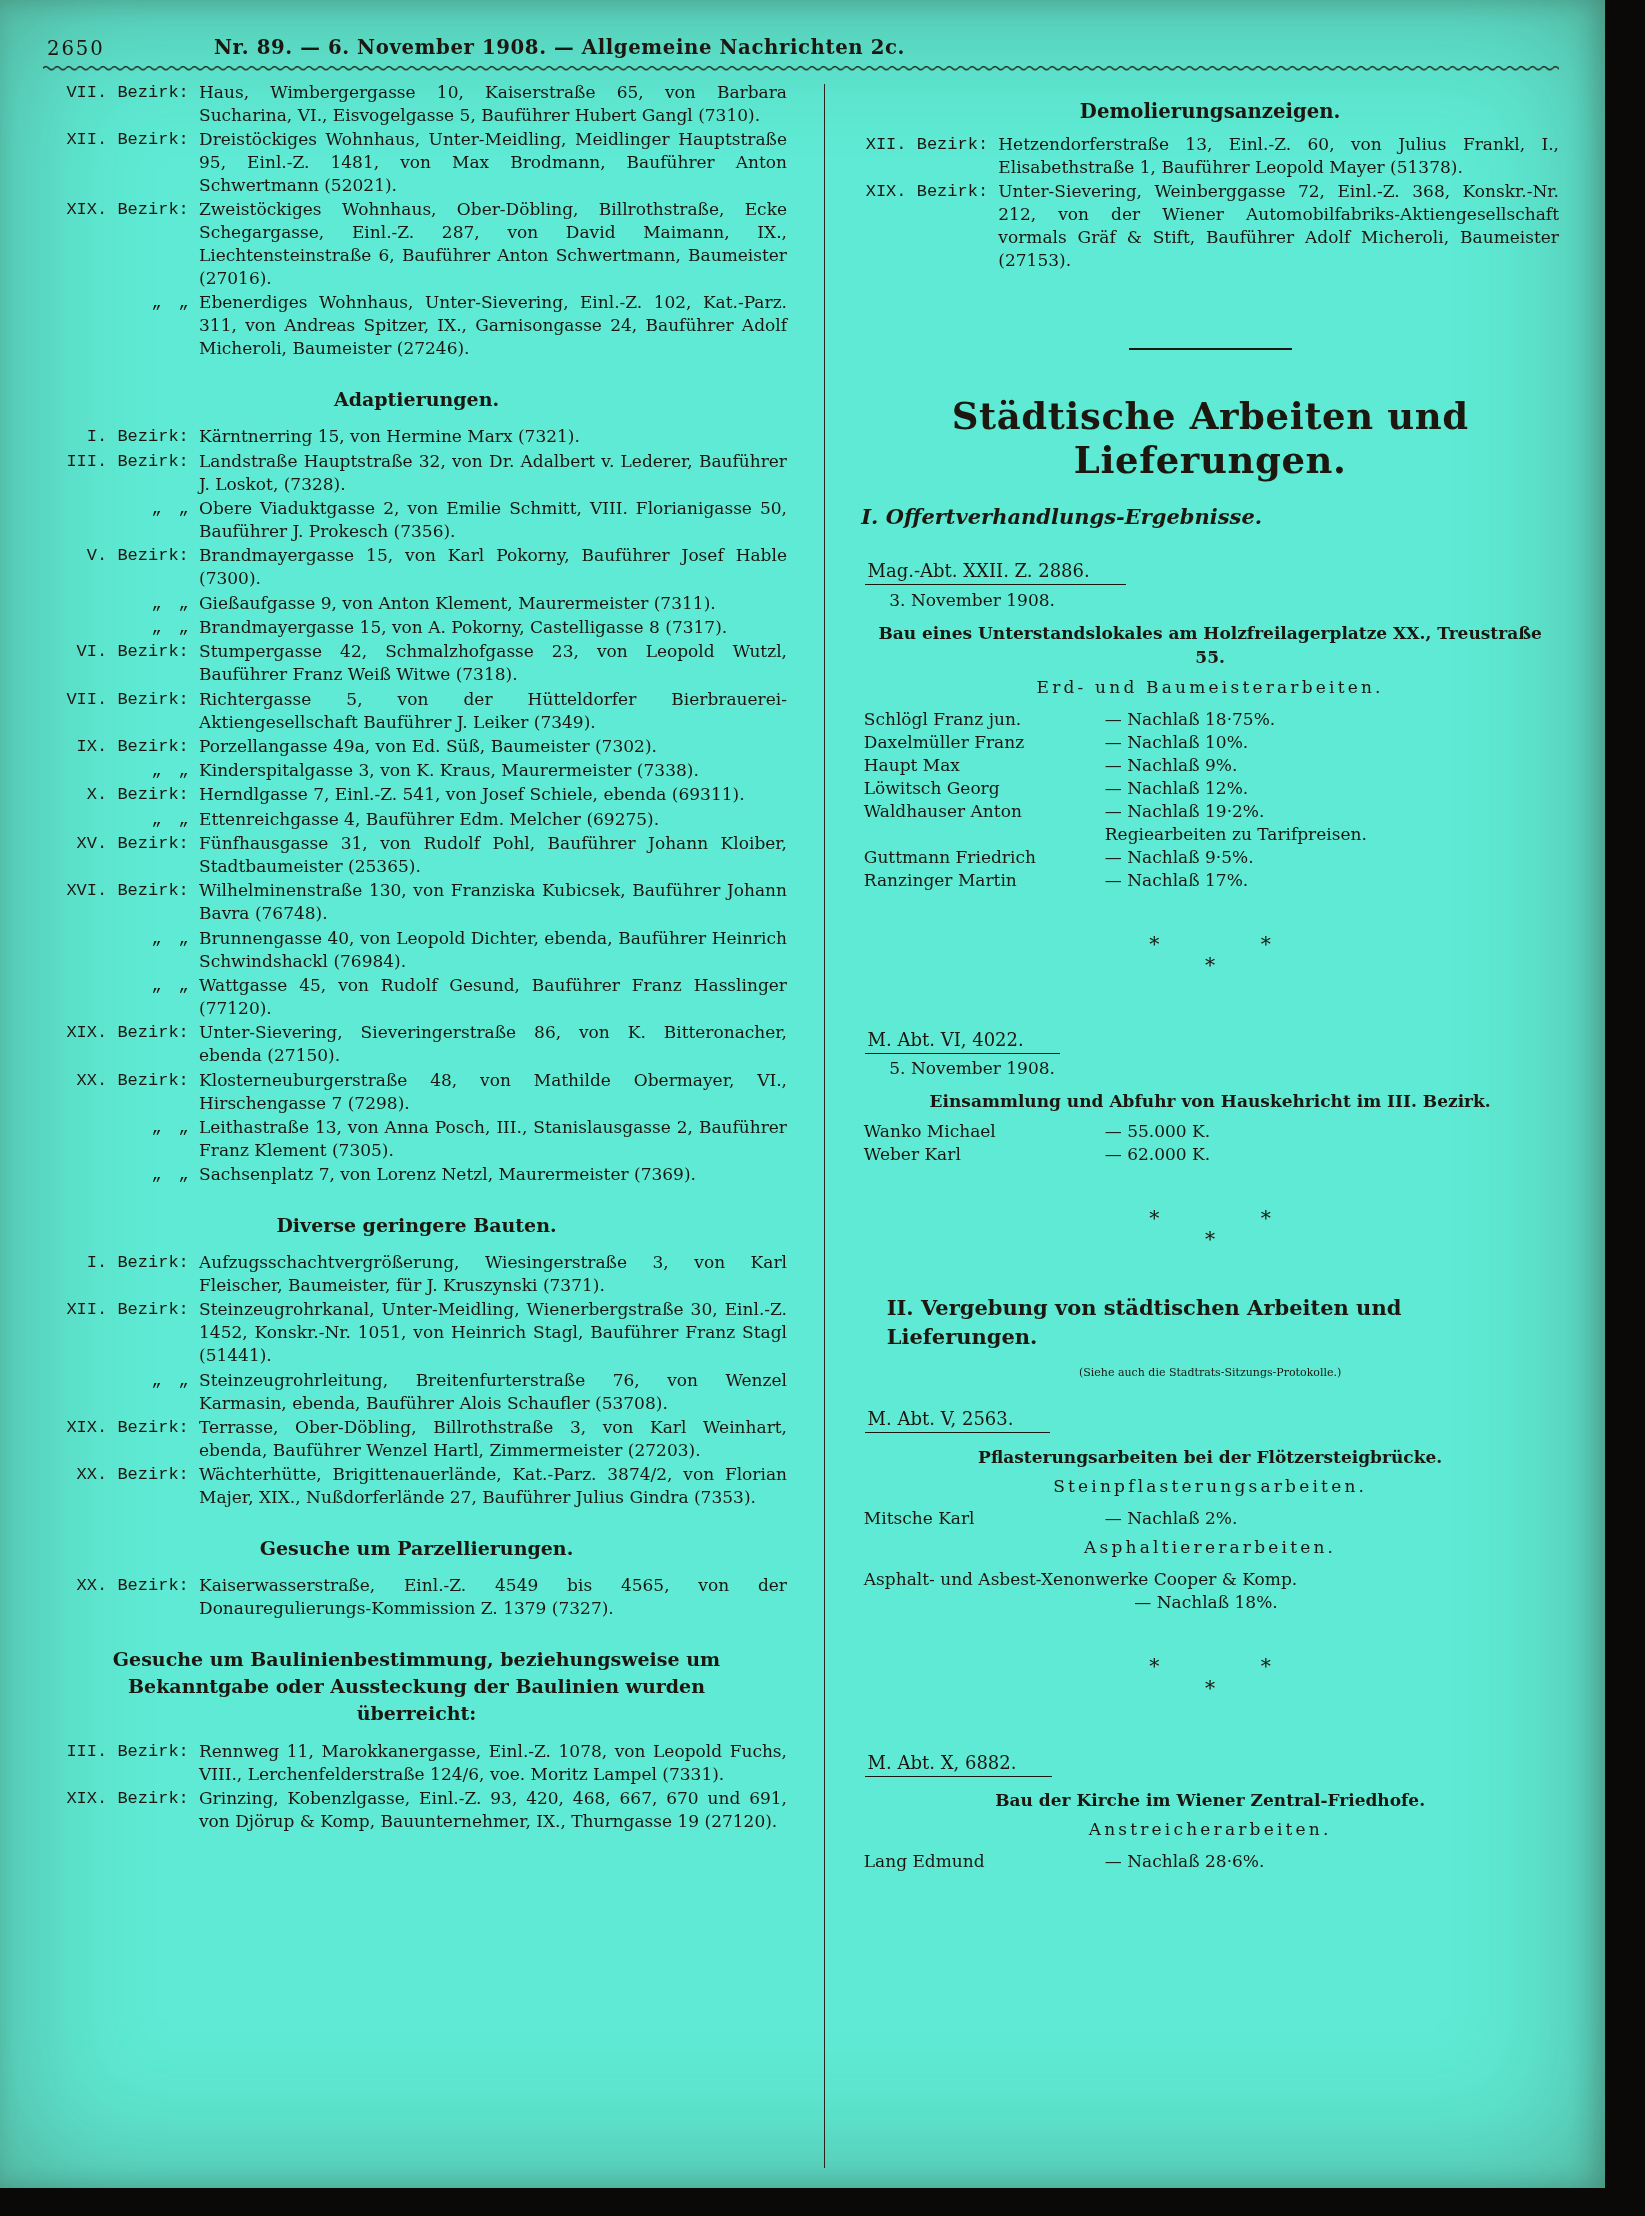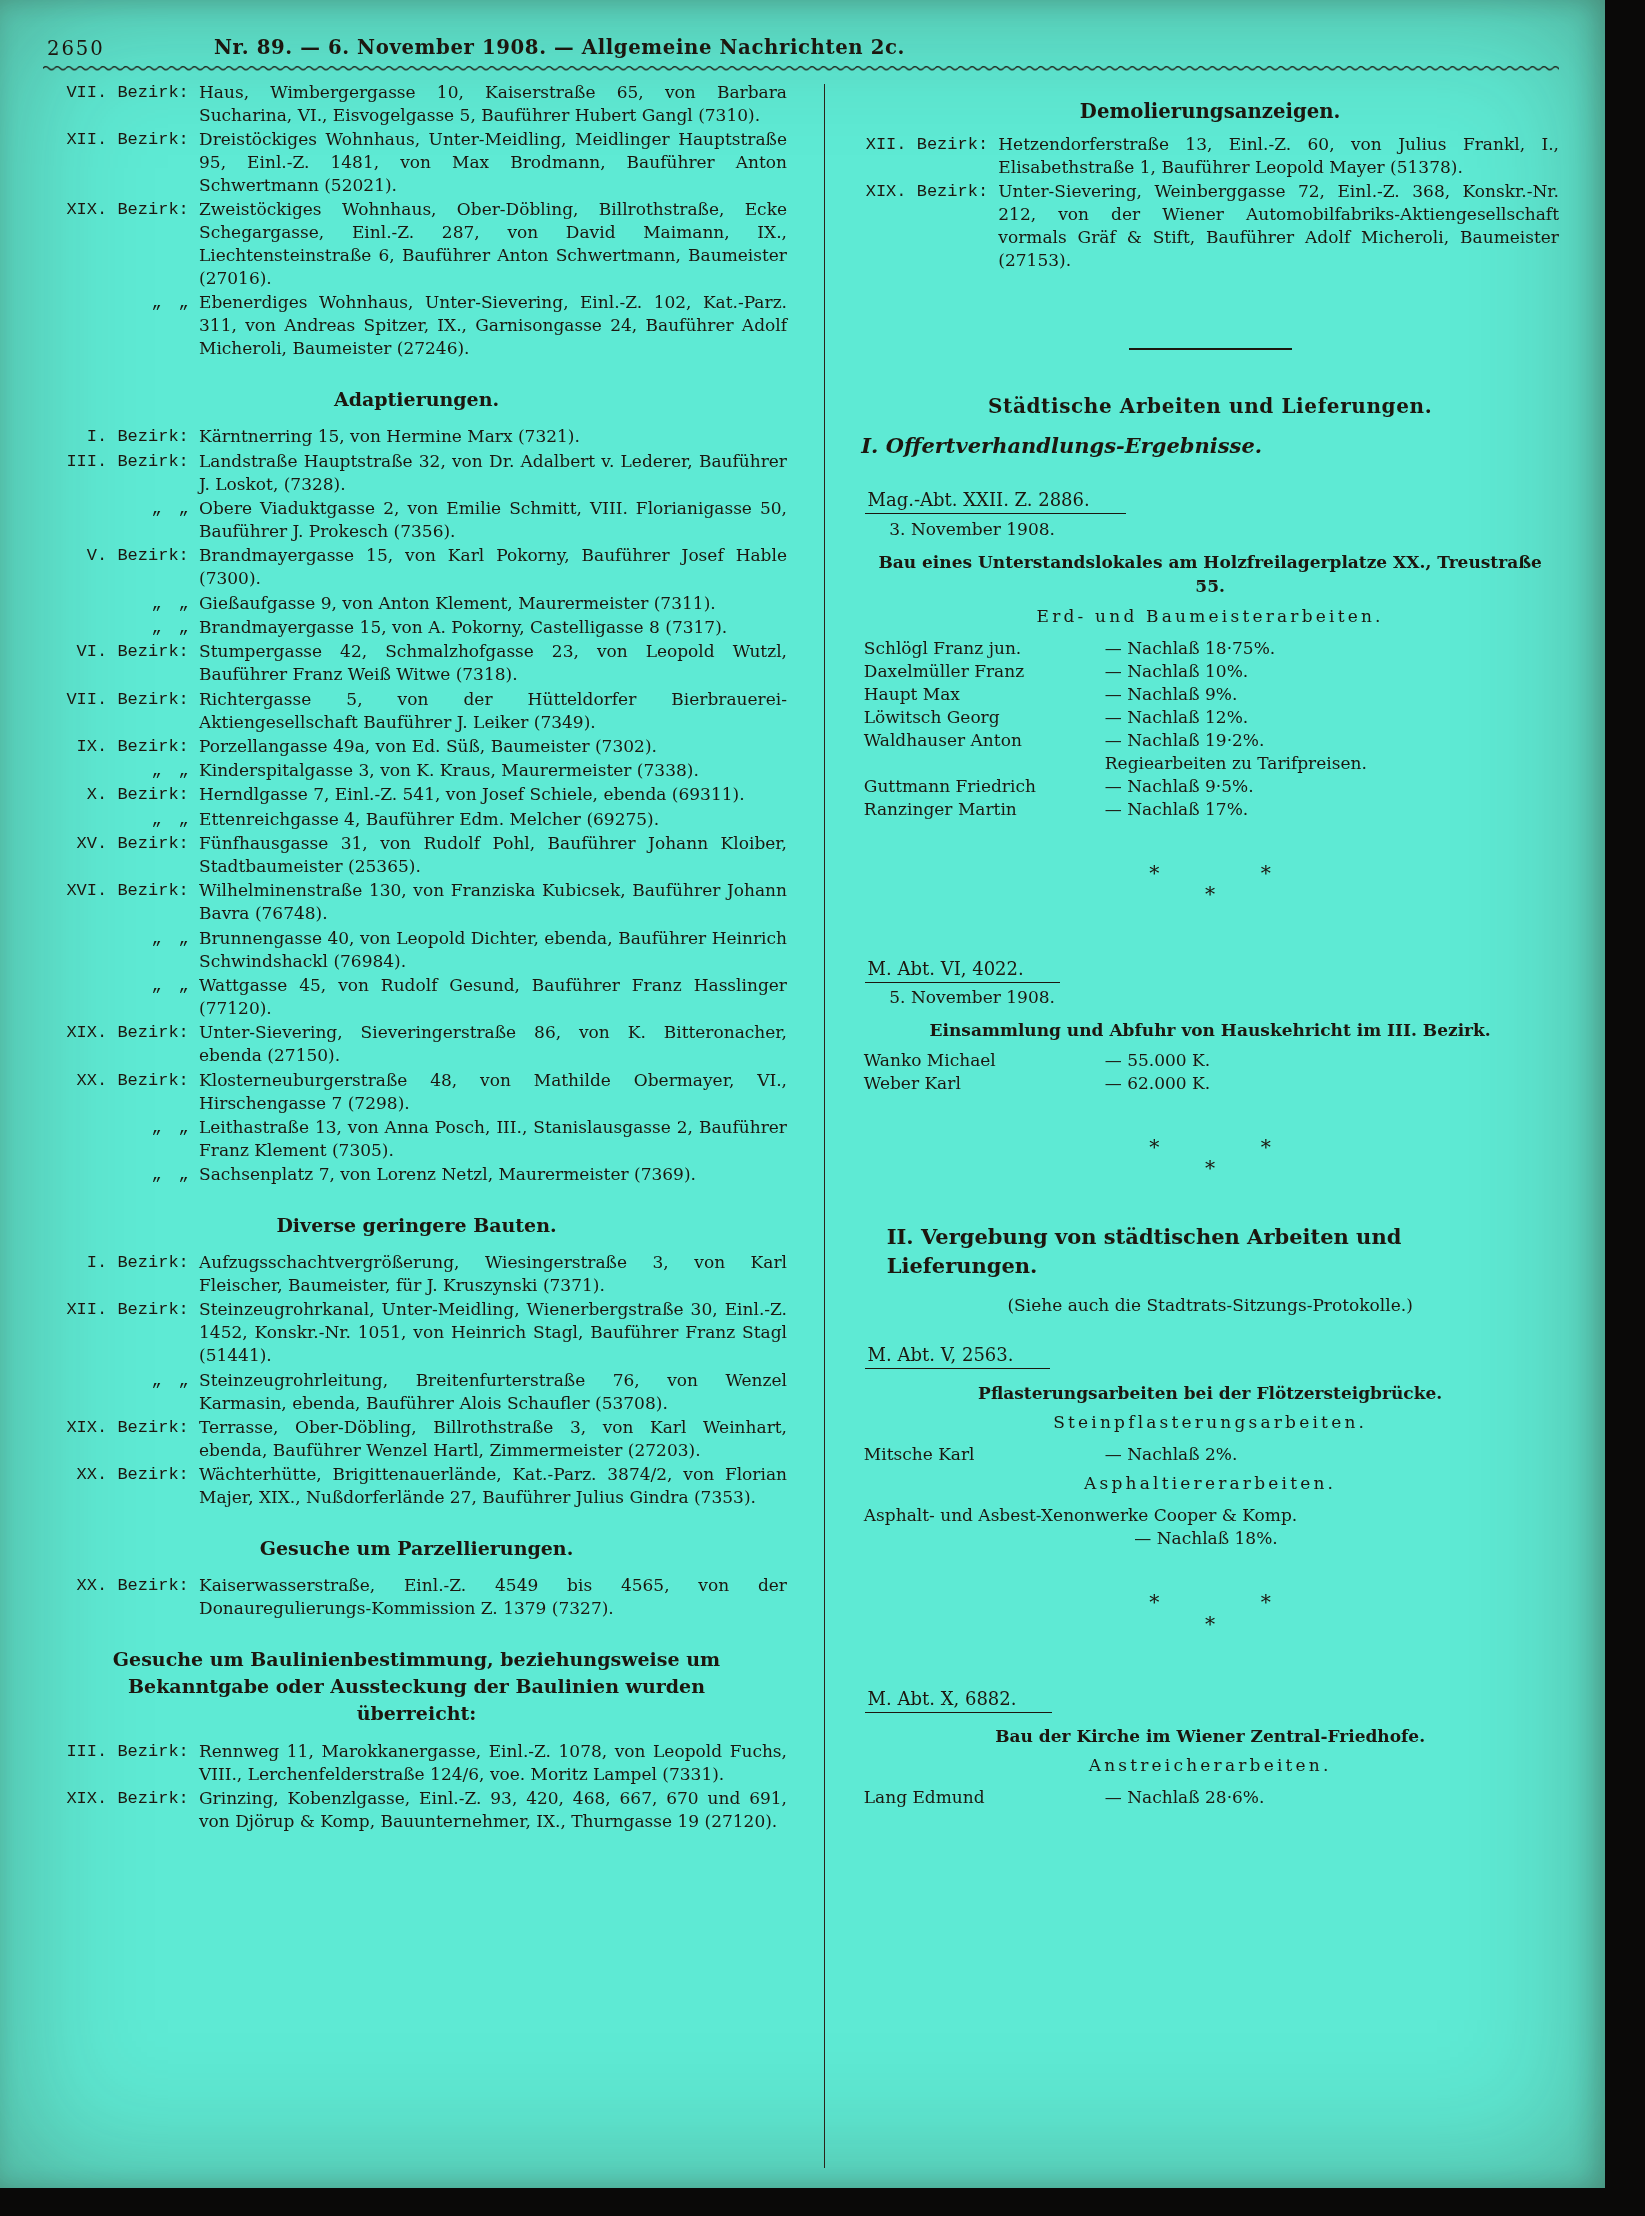--- a/index.html
+++ b/index.html
@@ -44,24 +44,24 @@
   .entry-text { flex:1; text-align:justify; }
 
   .section-heading {
     font-size:19px; font-weight:bold; text-align:center;
     margin:25.4px 19px 12.7px 19px; line-height:27px;
   }
 
   
   .demol-heading { font-size:19.7px; font-weight:bold; text-align:center; margin:19px 0 10.2px 0; }
   .short-rule { width:163px; height:1.9px; background:#1c170f; margin:76px auto 44px auto; }
-  .main-heading { font-size:20px; font-weight:bold; text-align:center; margin:0 0 15px 0; letter-spacing:0.6px; }
+  .main-heading { font-size:37px; font-weight:bold; text-align:center; margin:0 0 22px 0; letter-spacing:0.6px; }
   .sub-heading { font-size:21px; font-weight:bold; text-align:left; margin:0 0 21.6px 0;font-style:italic; }
   .section2-heading { font-size:21px; font-weight:bold; text-align:left; margin:38px 25.4px 15.3px 25.4px; line-height:29px; }
-  .paren-note { font-size:17px; text-align:center; margin:0 0 19px 0; }
+  .paren-note { font-size:11px; text-align:center; margin:0 0 19px 0; }
 
   .notice { font-size:17px; line-height:23px; margin-bottom:6.4px; }
   .notice-ref {
     display:inline-block; font-size:18px;
     border-bottom:1.3px solid #1c170f;
     padding:0 36px 1.9px 2.5px; margin:9px 0 2.5px 3.8px;
   }
   .notice-date { margin:1.3px 0 9px 28px; }
   .notice-title { font-weight:bold; text-align:center; margin:9px 0 6.4px 0; line-height:24px; }
   .letterspaced { text-align:center; letter-spacing:3.2px; margin:6.4px 0 9px 0; }

